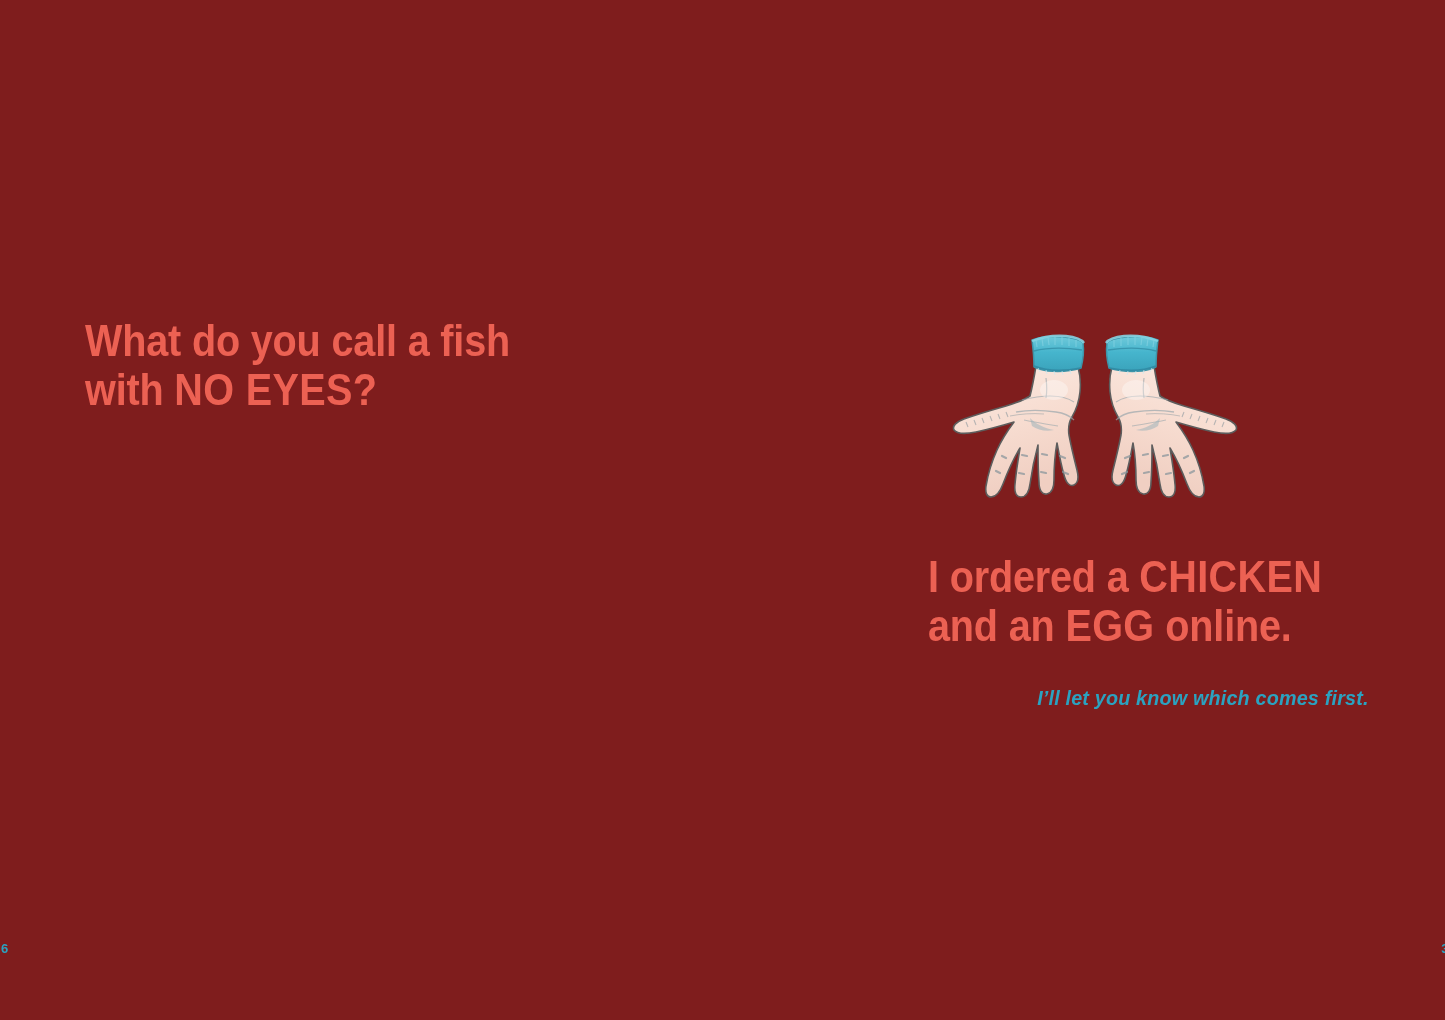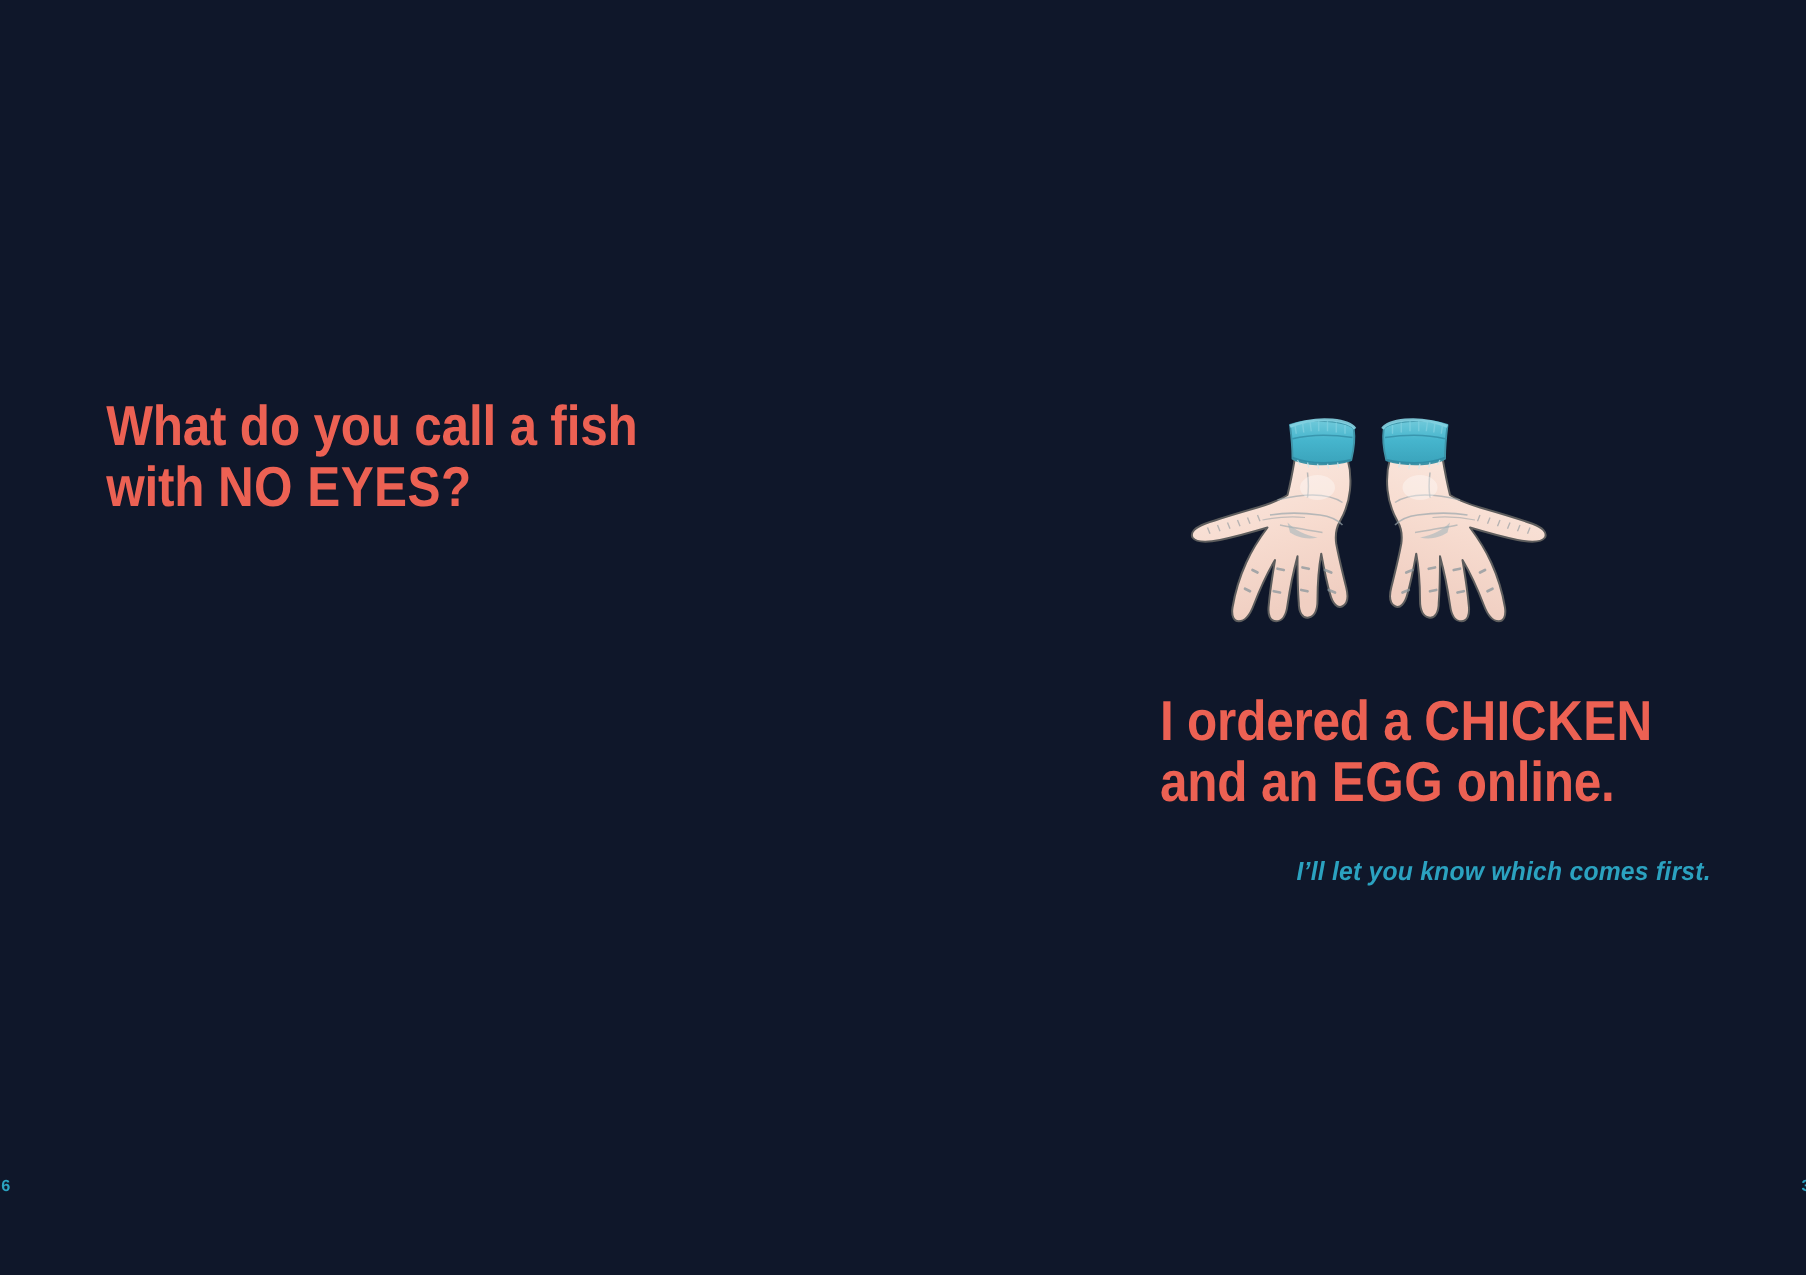--- a/index.html
+++ b/index.html
@@ -12,21 +12,21 @@
     height: 1020px;
     background: #f6f6f6;
     font-family: "Liberation Sans", sans-serif;
     overflow: hidden;
   }
 
   .spread {
     position: relative;
     width: 1445px;
     height: 1020px;
-    background: #0f172a;
+    background: #7f1d1d;
   }
 
   .page {
     position: absolute;
     top: 0;
     height: 1020px;
     width: 722px;
   }
   .page-left  { left: 0; }
   .page-right { left: 722px; }

